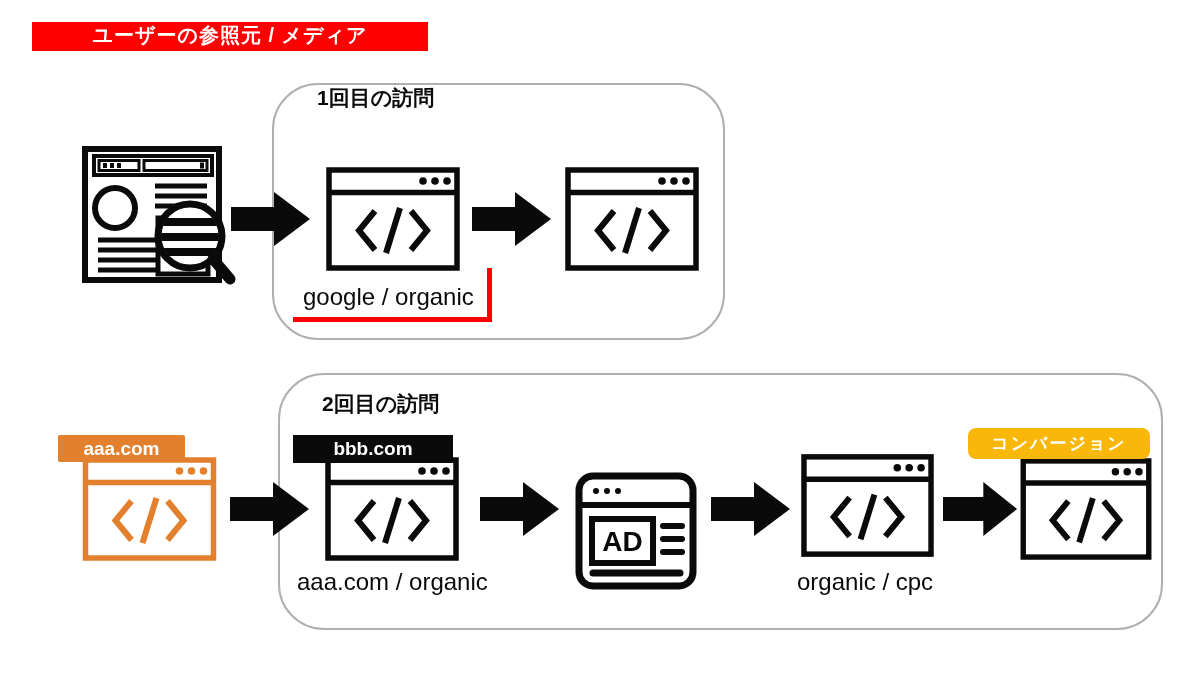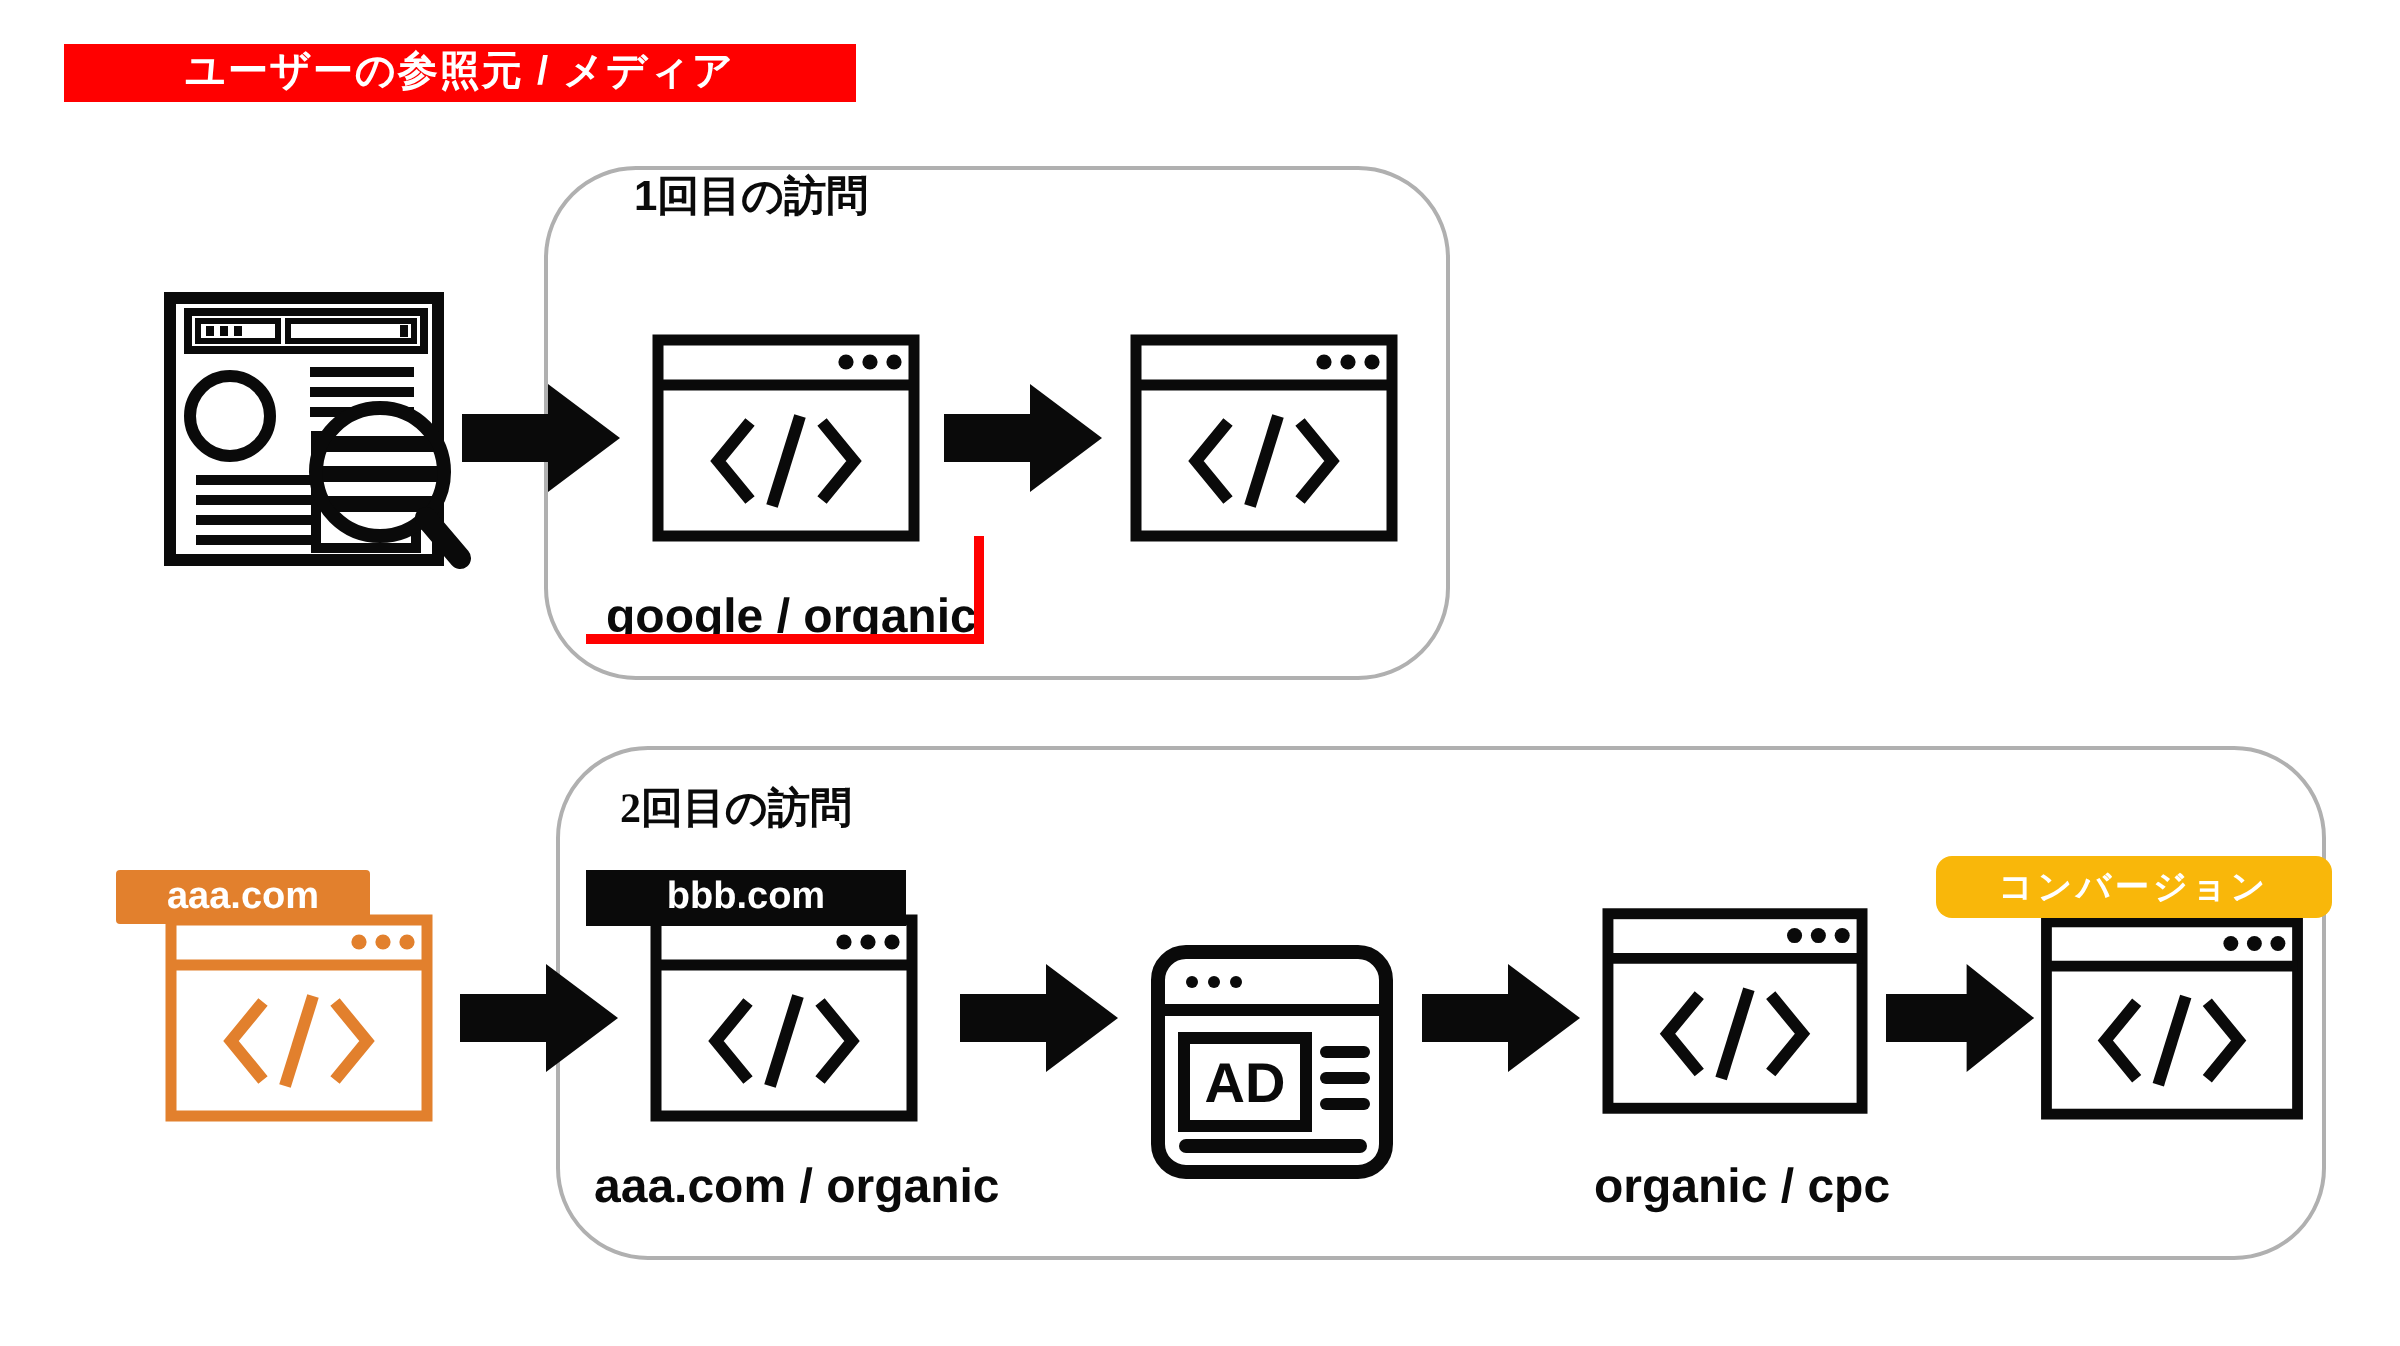--- a/index.html
+++ b/index.html
@@ -33,36 +33,36 @@
     border-radius:46px;
     background:#fff;
   }
   .box1{left:272px;top:83px;width:453px;height:257px;}
   .box2{left:278px;top:373px;width:885px;height:257px;}
 
   .visit-title{
     font-size:21px;font-weight:bold;color:var(--ink);
   }
   .vt1{left:317px;top:84px;}
-  .vt2{left:310px;top:390px;font-family:Liberation Serif, serif;}
+  .vt2{left:322px;top:390px;}
 
   .caption{
-    font-size:24px;font-weight:bold;color:var(--ink);white-space:nowrap;margin-top:12px;
+    font-size:24px;font-weight:normal;color:var(--ink);white-space:nowrap;
   }
   .cap-organic{left:303px;top:283px;}
   .cap-referral{left:297px;top:568px;}
   .cap-cpc{left:797px;top:568px;}
 
   .badge{
     display:flex;align-items:center;justify-content:center;
     font-weight:bold;color:#fff;white-space:nowrap;z-index:3;
   }
   .badge-aaa{left:58px;top:435px;width:127px;height:27px;background:var(--orange);font-size:19px;border-radius:2px;}
   .badge-bbb{left:293px;top:435px;width:160px;height:28px;background:var(--ink);font-size:19px;}
-  .badge-conv{left:968px;top:428px;width:198px;height:31px;background:var(--yellow);font-size:17px;border-radius:8px;letter-spacing:2px;}
+  .badge-conv{left:968px;top:428px;width:182px;height:31px;background:var(--yellow);font-size:17px;border-radius:8px;letter-spacing:2px;}
 
   .redline-h{left:293px;top:317px;width:199px;height:5px;background:var(--red);z-index:2;}
   .redline-v{left:487px;top:268px;width:5px;height:54px;background:var(--red);z-index:2;}
 
   .win{display:block;}
   .win-black{color:var(--ink);}
   .win-orange{color:var(--orange);}
 
   .arrow{z-index:2;}
   .arrow polygon{fill:var(--ink);}

